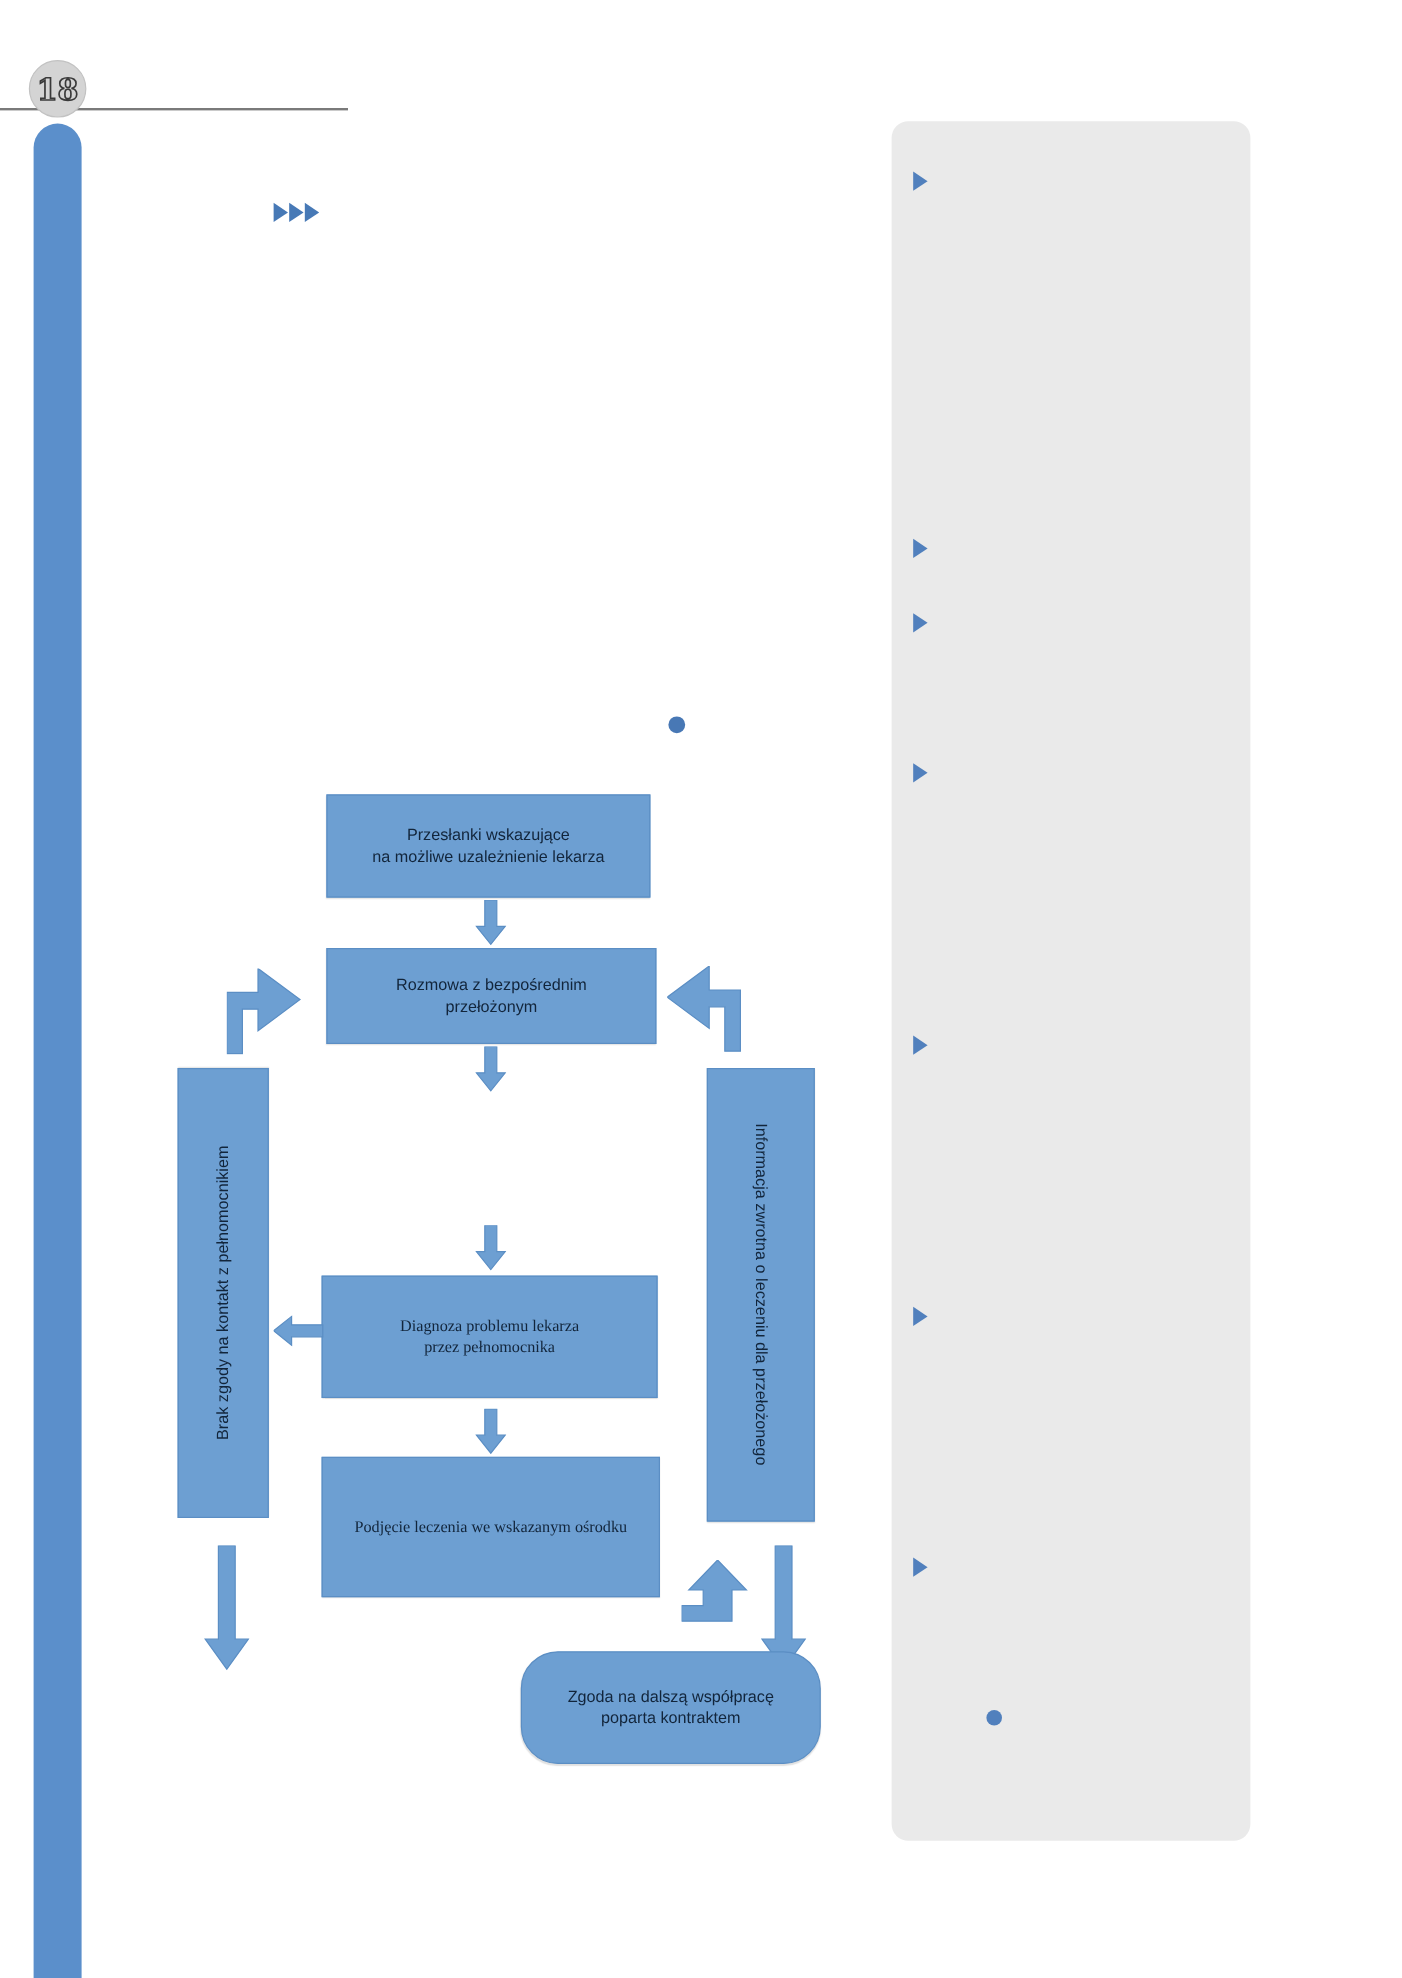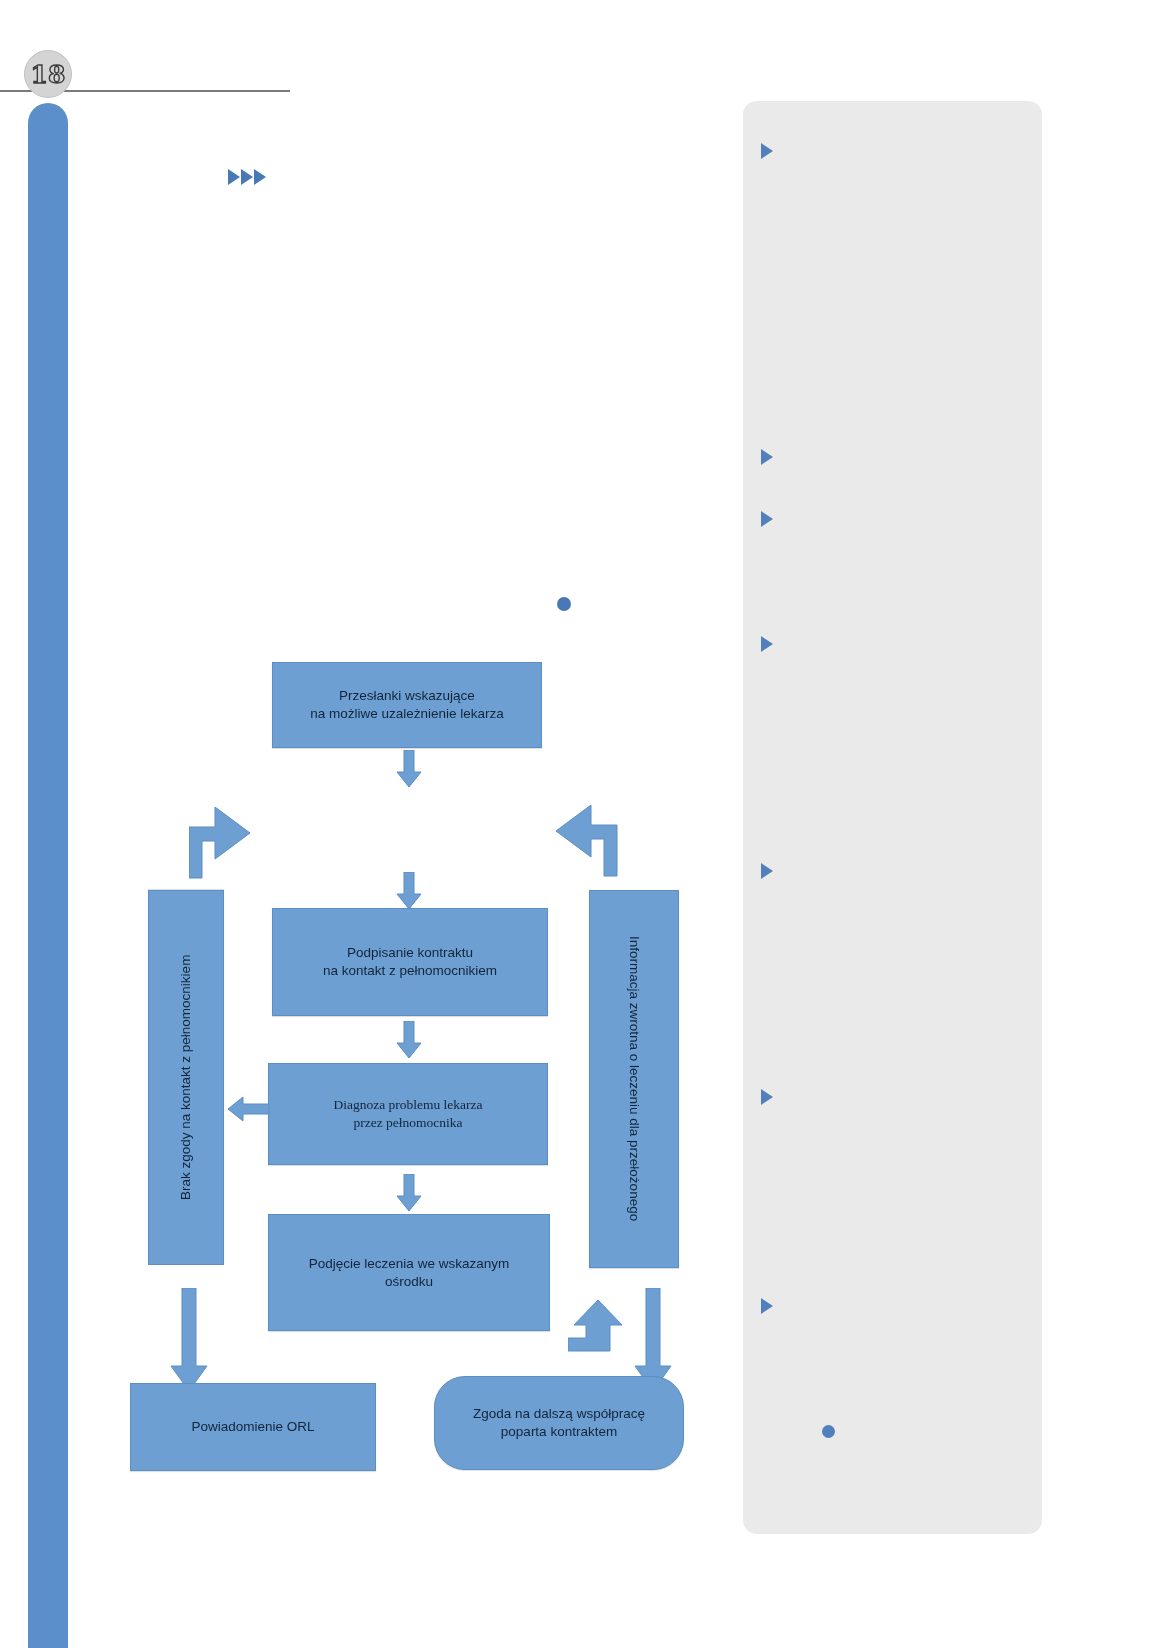--- a/index.html
+++ b/index.html
@@ -189,43 +189,42 @@
       <span style="white-space:pre-line;">Przesłanki wskazujące
 na możliwe uzależnienie lekarza</span>
     </div>
 
     <div class="conn" style="left:396px; top:722px;">
       <svg width="26" height="38" viewBox="0 0 26 38">
         <polygon points="8,0 18,0 18,22 25,22 13,37 1,22 8,22" fill="#6d9fd2" stroke="#5b8ec4" stroke-width="1"></polygon>
       </svg>
     </div>
 
+    <div class="node" style="left:272px; top:762px; width:275px; height:80px;">
+      <span style="white-space:pre-line;">Rozmowa z bezpośrednim przełożonym</span>
+    </div>
 
     <div class="conn" style="left:189px; top:779px;">
       <svg width="62" height="72" viewBox="0 0 62 72">
         <polygon points="0,20 26,20 26,0 61,26 26,52 26,34 13,34 13,71 0,71" fill="#6d9fd2" stroke="#5b8ec4" stroke-width="1"></polygon>
       </svg>
     </div>
 
     <div class="conn" style="left:556px; top:777px;">
       <svg width="62" height="72" viewBox="0 0 62 72">
         <polygon points="61,20 35,20 35,0 0,26 35,52 35,34 48,34 48,71 61,71" fill="#6d9fd2" stroke="#5b8ec4" stroke-width="1"></polygon>
       </svg>
     </div>
 
     <div class="conn" style="left:396px; top:844px;">
       <svg width="26" height="38" viewBox="0 0 26 38">
         <polygon points="8,0 18,0 18,22 25,22 13,37 1,22 8,22" fill="#6d9fd2" stroke="#5b8ec4" stroke-width="1"></polygon>
       </svg>
     </div>
 
-    <div class="node" style="left:272px; top:880px; width:276px; height:108px;">
-      <span style="white-space:pre-line;">Podpisanie kontraktu
-na kontakt z pełnomocnikiem</span>
-    </div>
 
     <div class="conn" style="left:396px; top:993px;">
       <svg width="26" height="38" viewBox="0 0 26 38">
         <polygon points="8,0 18,0 18,22 25,22 13,37 1,22 8,22" fill="#6d9fd2" stroke="#5b8ec4" stroke-width="1"></polygon>
       </svg>
     </div>
 
     <div class="node" style="left:268px; top:1035px; width:280px; height:102px;font-family:Liberation Serif, serif;">
       <span style="white-space:pre-line;">Diagnoza problemu lekarza
 przez pełnomocnika</span>
@@ -237,21 +236,21 @@
       </svg>
     </div>
 
     <div class="conn" style="left:396px; top:1146px;">
       <svg width="26" height="38" viewBox="0 0 26 38">
         <polygon points="8,0 18,0 18,22 25,22 13,37 1,22 8,22" fill="#6d9fd2" stroke="#5b8ec4" stroke-width="1"></polygon>
       </svg>
     </div>
 
     <div class="node" style="left:268px; top:1186px; width:282px; height:117px;">
-      <span style="white-space:pre-line;">Podjęcie leczenia we wskazanym ośrodku</span>
+      <span style="white-space:pre-line;font-family:Liberation Serif, serif;">Podjęcie leczenia we wskazanym ośrodku</span>
     </div>
 
     <div class="conn" style="left:568px; top:1272px;">
       <svg width="60" height="52" viewBox="0 0 60 52">
         <polygon points="0,38 0,51 42,51 42,25 54,25 30,0 6,25 18,25 18,38" fill="#6d9fd2" stroke="#5b8ec4" stroke-width="1"></polygon>
       </svg>
     </div>
 
     <div class="node vert up" style="left:148px; top:862px; width:76px; height:375px;">
       <span>Brak zgody na kontakt z pełnomocnikiem</span>
@@ -266,23 +265,20 @@
         <polygon points="12,0 26,0 26,78 37,78 19,103 1,78 12,78" fill="#6d9fd2" stroke="#5b8ec4" stroke-width="1"></polygon>
       </svg>
     </div>
 
     <div class="conn" style="left:634px; top:1260px;">
       <svg width="38" height="104" viewBox="0 0 38 104">
         <polygon points="12,0 26,0 26,78 37,78 19,103 1,78 12,78" fill="#6d9fd2" stroke="#5b8ec4" stroke-width="1"></polygon>
       </svg>
     </div>
 
-    <div class="node" style="left:130px; top:1355px; width:246px; height:88px;">
-      <span style="white-space:pre-line;">Powiadomienie ORL</span>
-    </div>
 
     <div class="node" style="left:434px; top:1348px; width:250px; height:94px;border-radius:31px;">
       <span style="white-space:pre-line;">Zgoda na dalszą współpracę poparta kontraktem</span>
     </div>
 
   </div>
 
 </div>
 
 </body></html>

